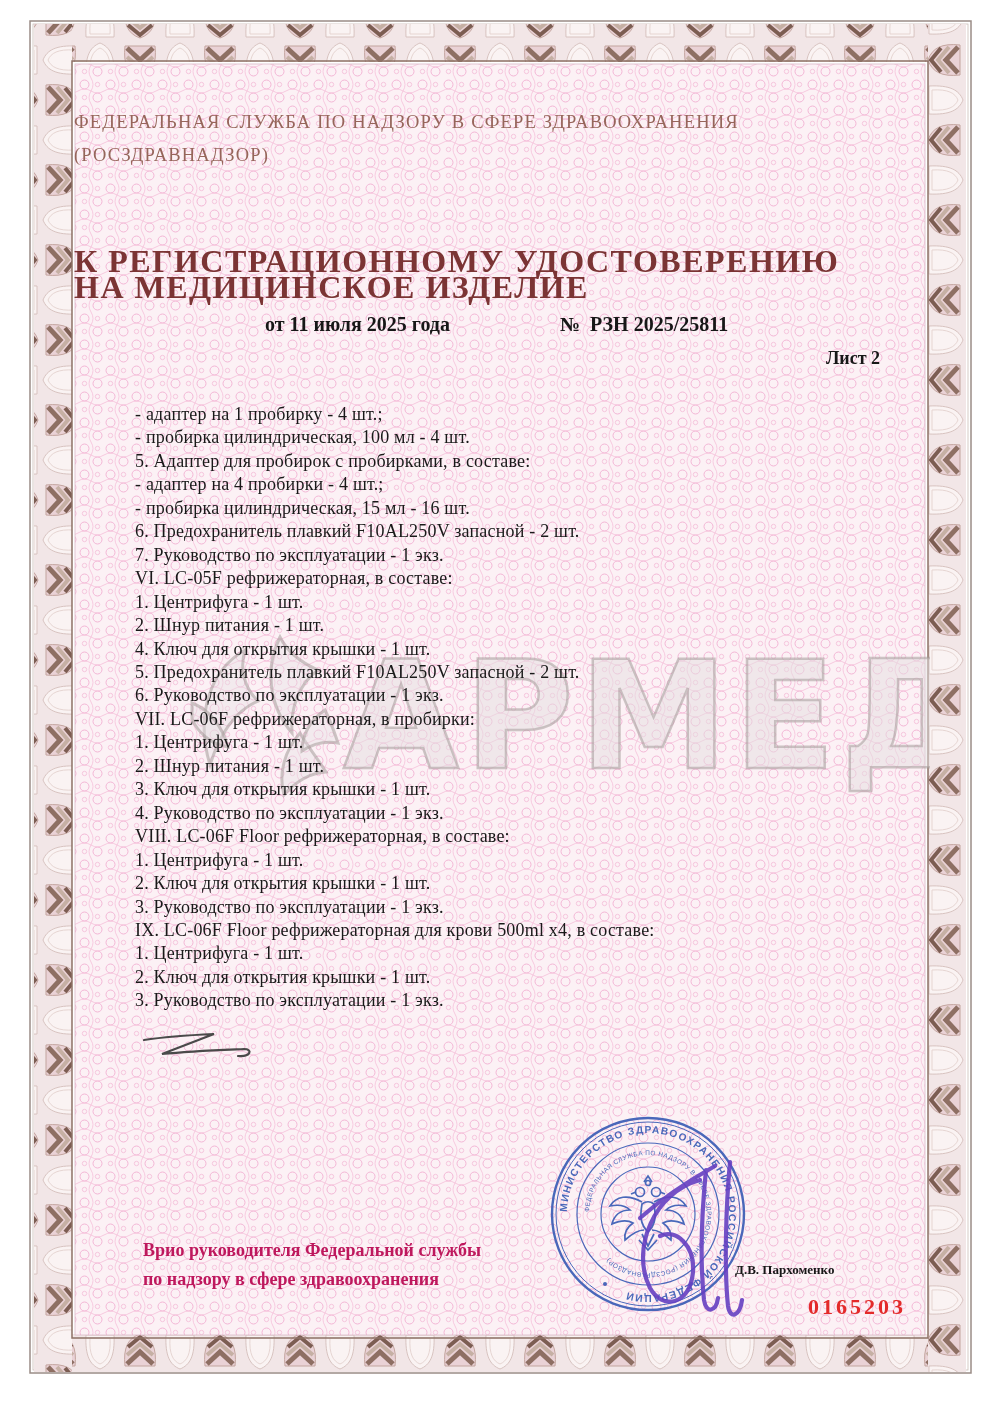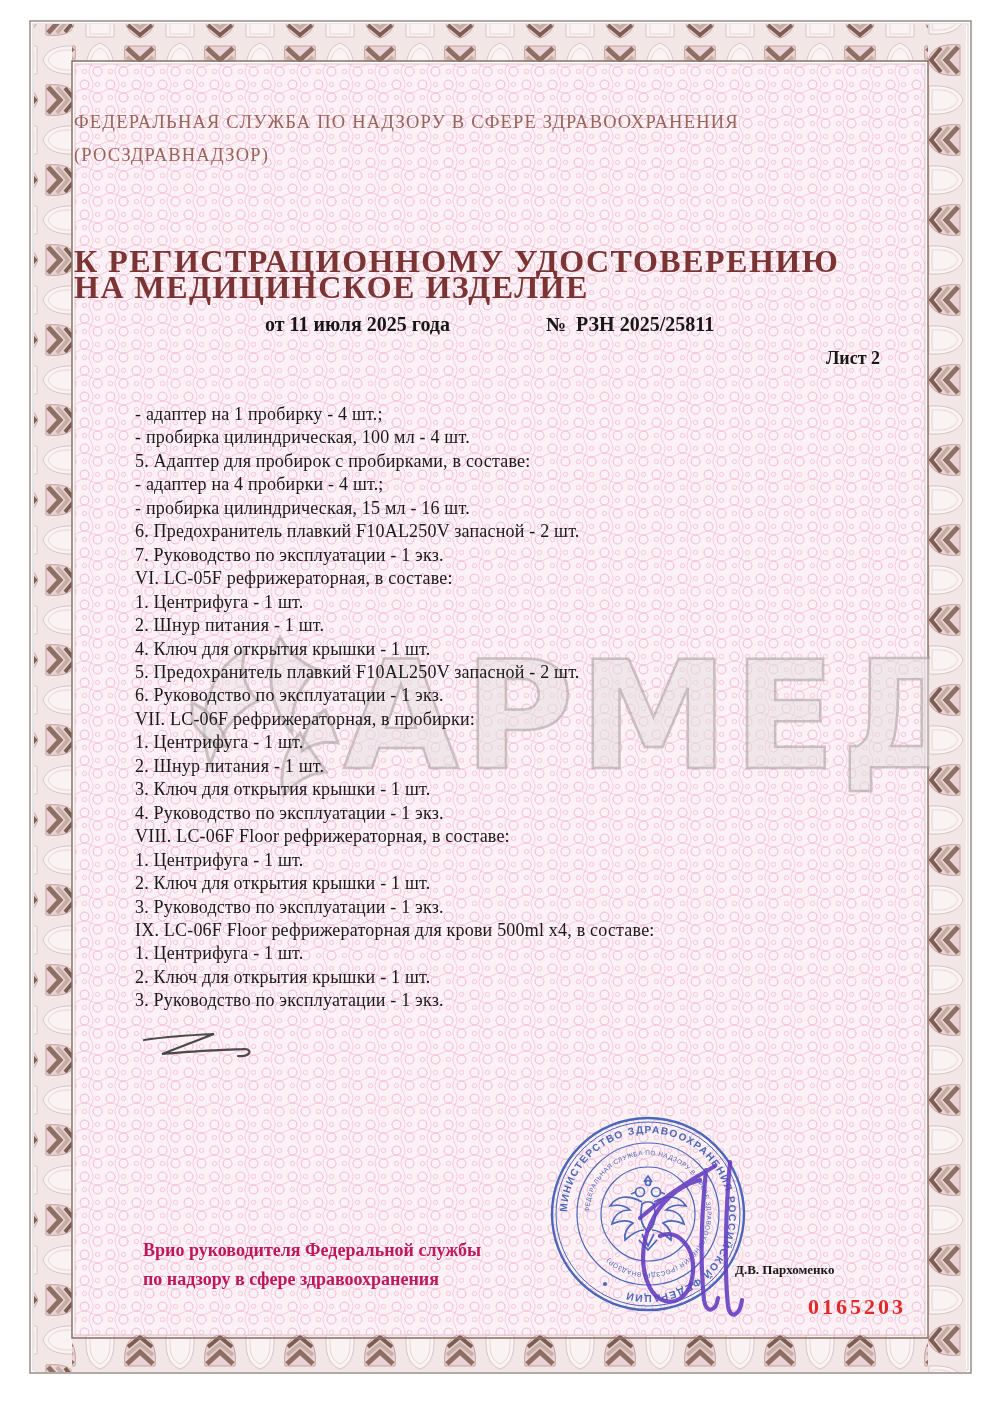--- a/index.html
+++ b/index.html
@@ -115,21 +115,21 @@
 
   <div class="layer textlayer" style="width:1000px;height:1414px;">
 
     <div class="abs centered org-line" style="top:112px;">ФЕДЕРАЛЬНАЯ СЛУЖБА ПО НАДЗОРУ В СФЕРЕ ЗДРАВООХРАНЕНИЯ</div>
     <div class="abs centered org-line" style="top:145px;">(РОСЗДРАВНАДЗОР)</div>
 
     <div class="abs centered title-line" style="top:231px;margin-top:12px;">К РЕГИСТРАЦИОННОМУ УДОСТОВЕРЕНИЮ</div>
     <div class="abs centered title-line" style="top:269px;">НА МЕДИЦИНСКОЕ ИЗДЕЛИЕ</div>
 
     <div class="abs date-text" style="left:265px;top:313px;">от 11 июля 2025 года</div>
-    <div class="abs num-text" style="left:546px;top:313px;text-align:center;">№  РЗН 2025/25811</div>
+    <div class="abs num-text" style="left:560px;top:313px;text-align:center;">№  РЗН 2025/25811</div>
 
     <div class="abs sheet-text" style="right:120px;top:348px;">Лист 2</div>
 
     <div class="doc-list">
         <div class="doc-line">- адаптер на 1 пробирку - 4 шт.;</div>
         <div class="doc-line">- пробирка цилиндрическая, 100 мл - 4 шт.</div>
         <div class="doc-line">5. Адаптер для пробирок с пробирками, в составе:</div>
         <div class="doc-line">- адаптер на 4 пробирки - 4 шт.;</div>
         <div class="doc-line">- пробирка цилиндрическая, 15 мл - 16 шт.</div>
         <div class="doc-line">6. Предохранитель плавкий F10AL250V запасной - 2 шт.</div>

